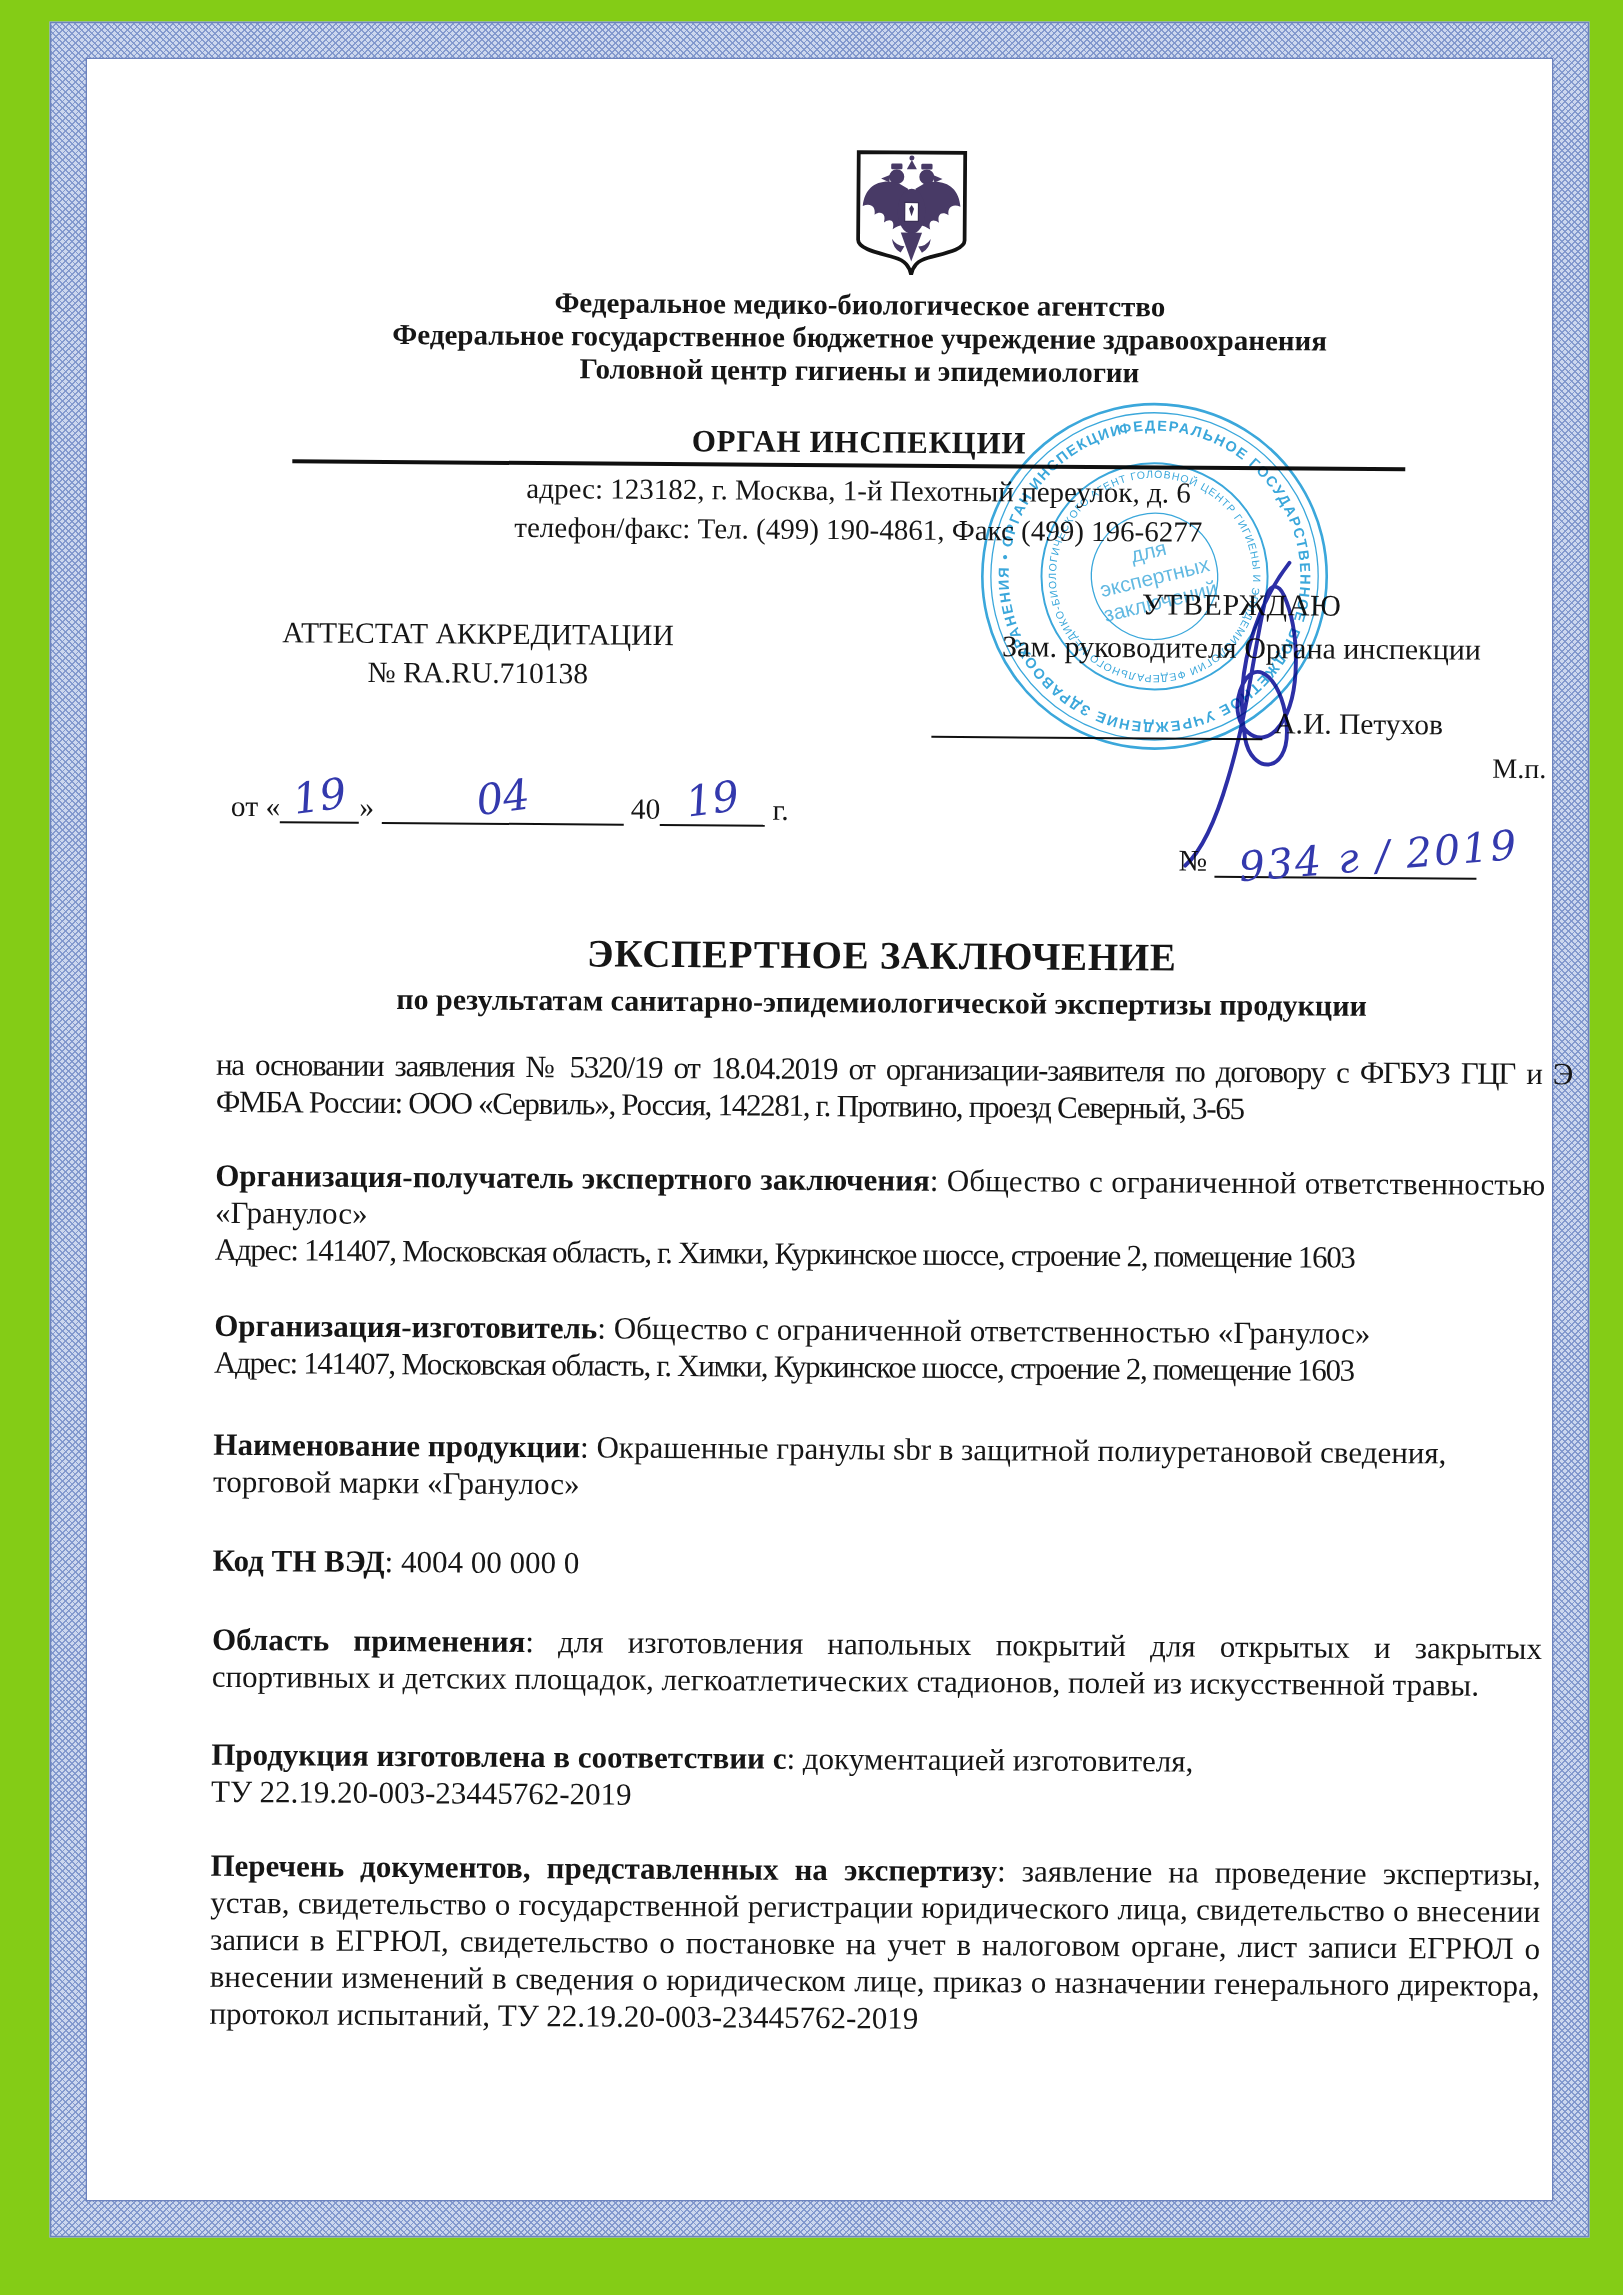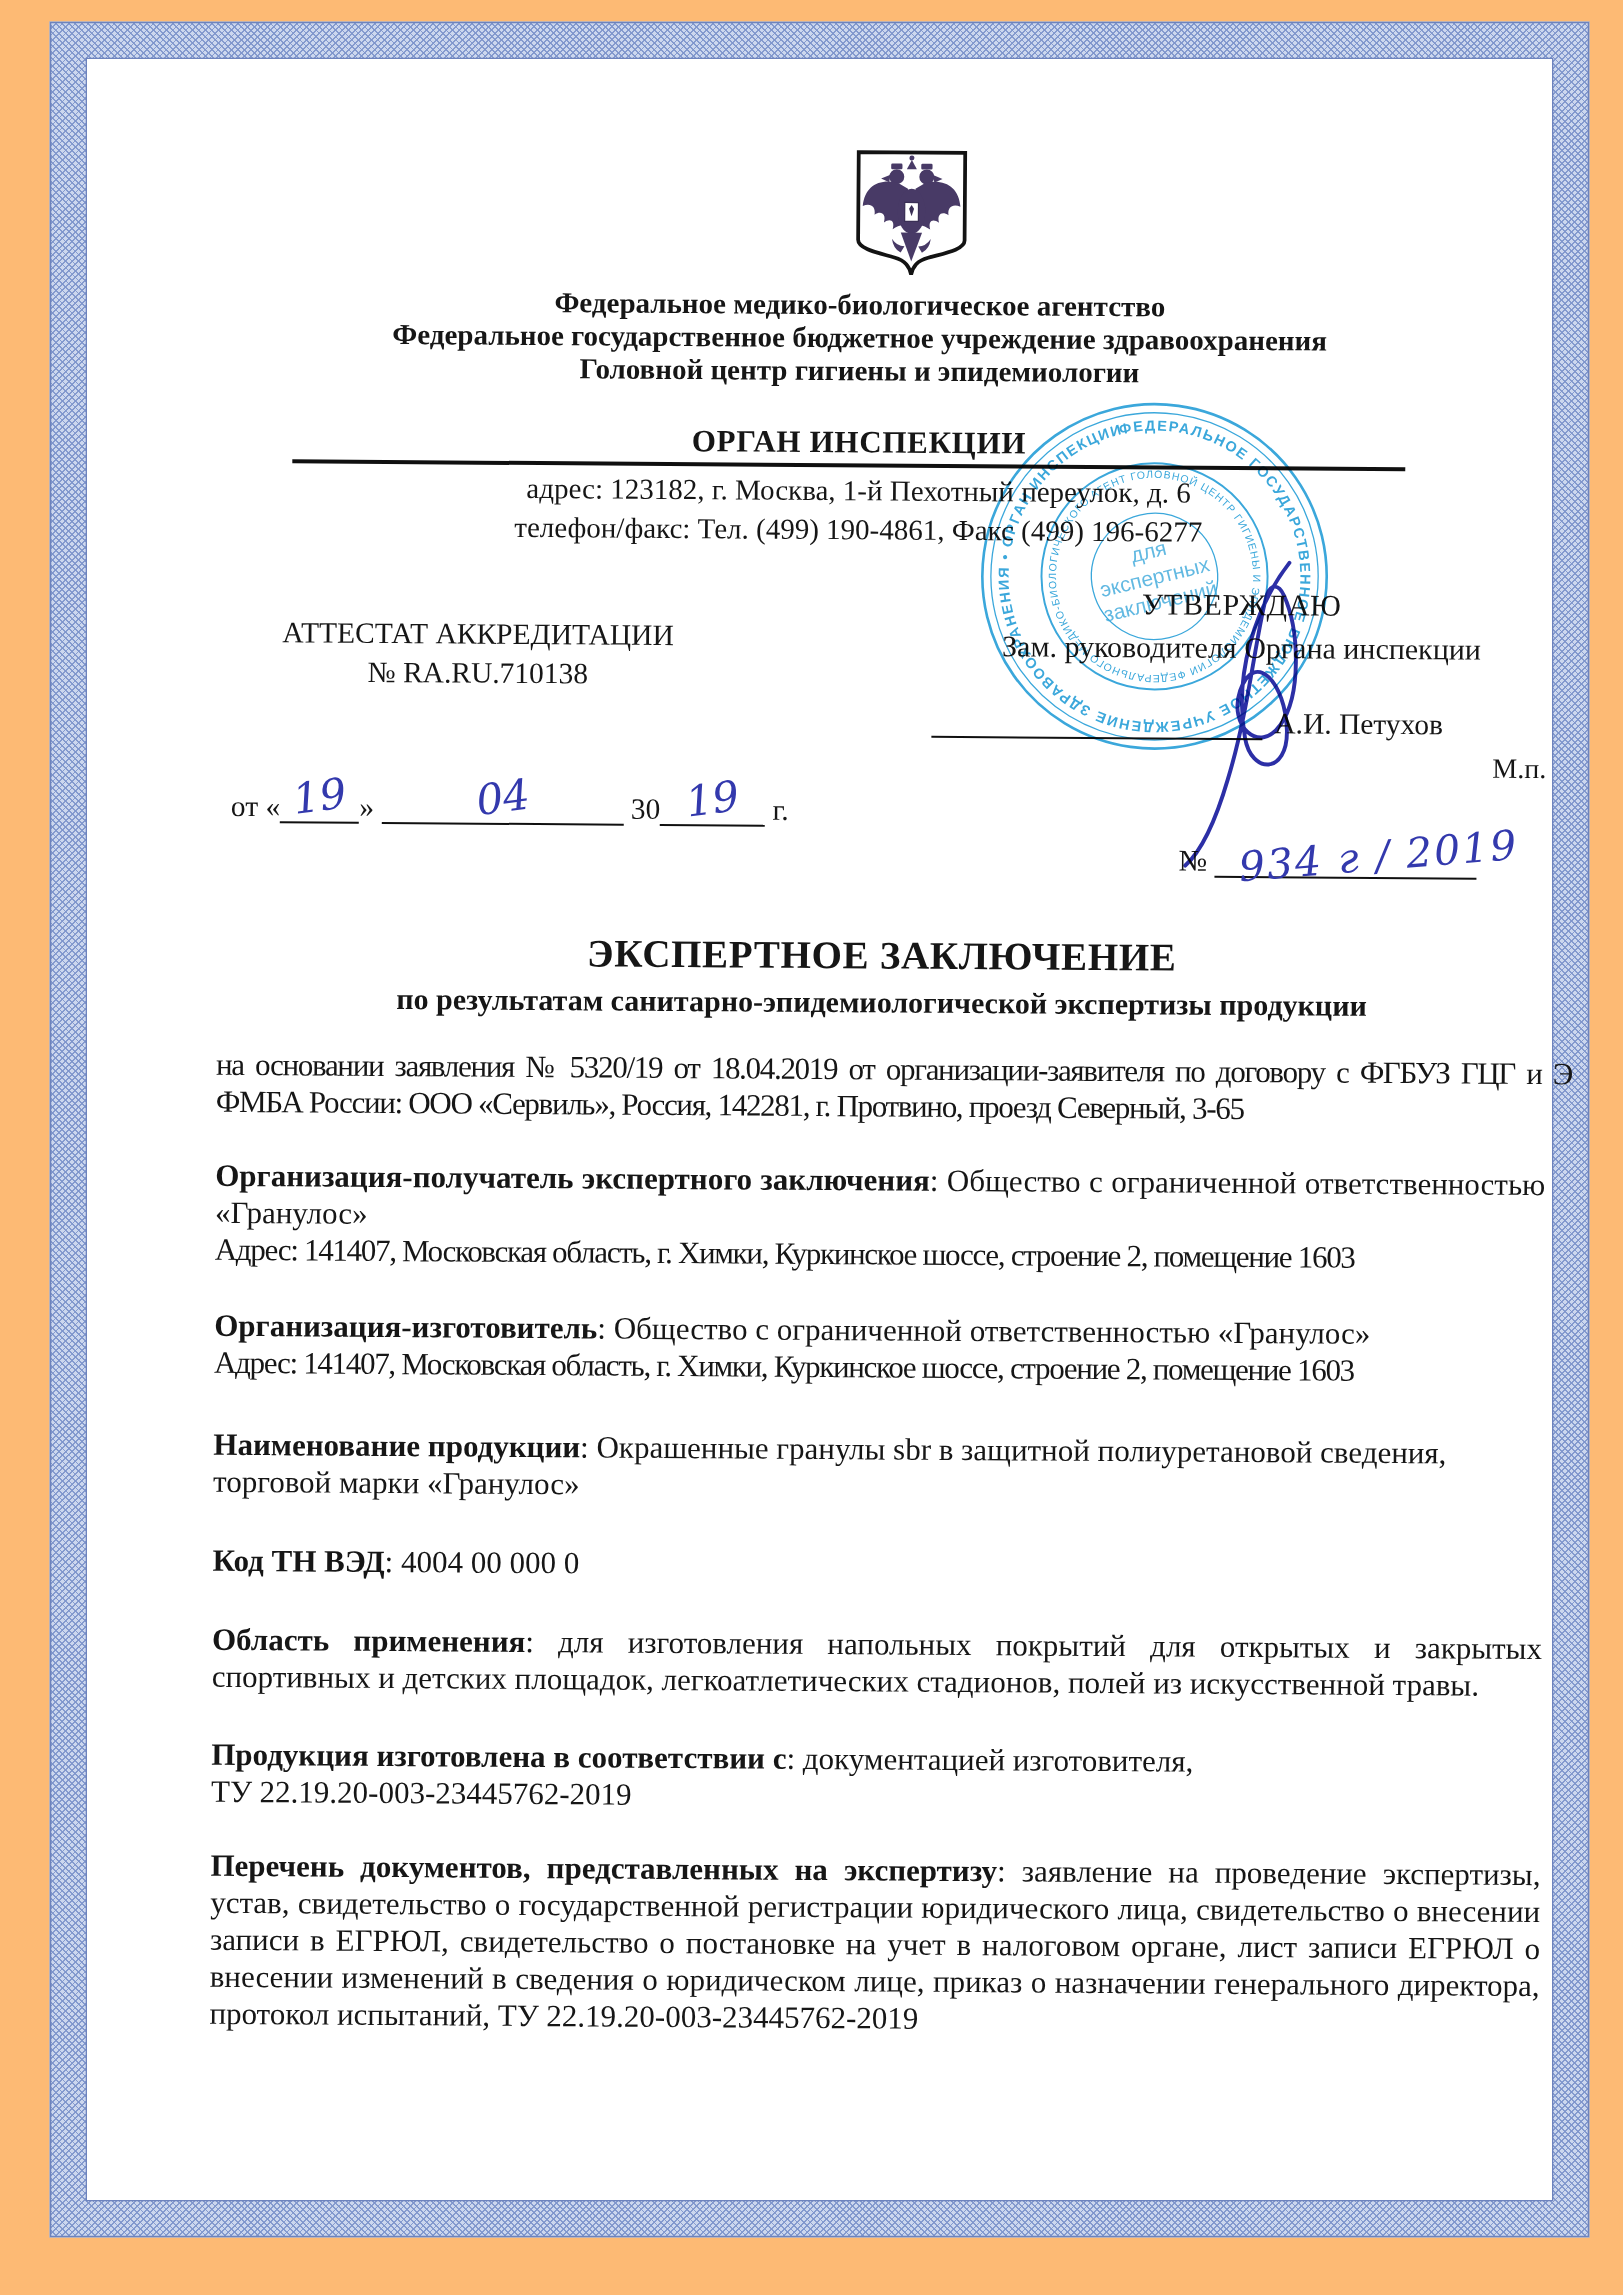--- a/index.html
+++ b/index.html
@@ -1,16 +1,16 @@
 <!DOCTYPE html>
 <html style="font-size:10.5px"><head>
 <meta charset="utf-8">
 <style>
   html,body{margin:0;padding:0;background:#ffffff;}
-  .page{position:relative;width:1623px;height:2295px;background:#fdba74;overflow:hidden;
+  .page{position:relative;width:1623px;height:2295px;background:#84cc16;overflow:hidden;
         font-family:"Liberation Serif","DejaVu Serif",serif;color:#161616;}
 
   
   .frame{position:absolute;left:50px;top:22px;width:1539px;height:2215px;
     background:
       repeating-linear-gradient(45deg, rgba(125,148,203,.9) 0 1.3px, rgba(255,255,255,0) 1.3px 4.6px),
       repeating-linear-gradient(135deg, rgba(125,148,203,.9) 0 1.3px, rgba(255,255,255,0) 1.3px 4.6px),
       #ccd7ee;
     box-shadow: inset 0 0 0 1.3px #6d83bd, 0 0 0 0.7px #9cafd8;}
   .frame::before{content:"";position:absolute;inset:37px;background:#ffffff;
@@ -123,21 +123,21 @@
       <div class="sig-row">
         <div class="sig-line"></div>
         <div class="sig-name">А.И. Петухов</div>
       </div>
       <div class="seal-note">М.п.</div>
     </div>
 
     <div class="date-line">
       <span>от «</span><span class="u u-day"><span class="hw hw-abs">19</span></span><span>»</span>
       <span class="u u-month"><span class="hw hw-abs">04</span></span>
-      <span>30</span><span class="u u-year"><span class="hw hw-abs">19</span></span>
+      <span>40</span><span class="u u-year"><span class="hw hw-abs">19</span></span>
       <span>г.</span>
     </div>
 
     <div class="num-line">
       <span>№</span>
       <span class="u u-num"><span class="hw hw-num">934 г / 2019</span></span>
     </div>
 
     <svg class="stamp" viewBox="0 0 560 560">
       <defs>

